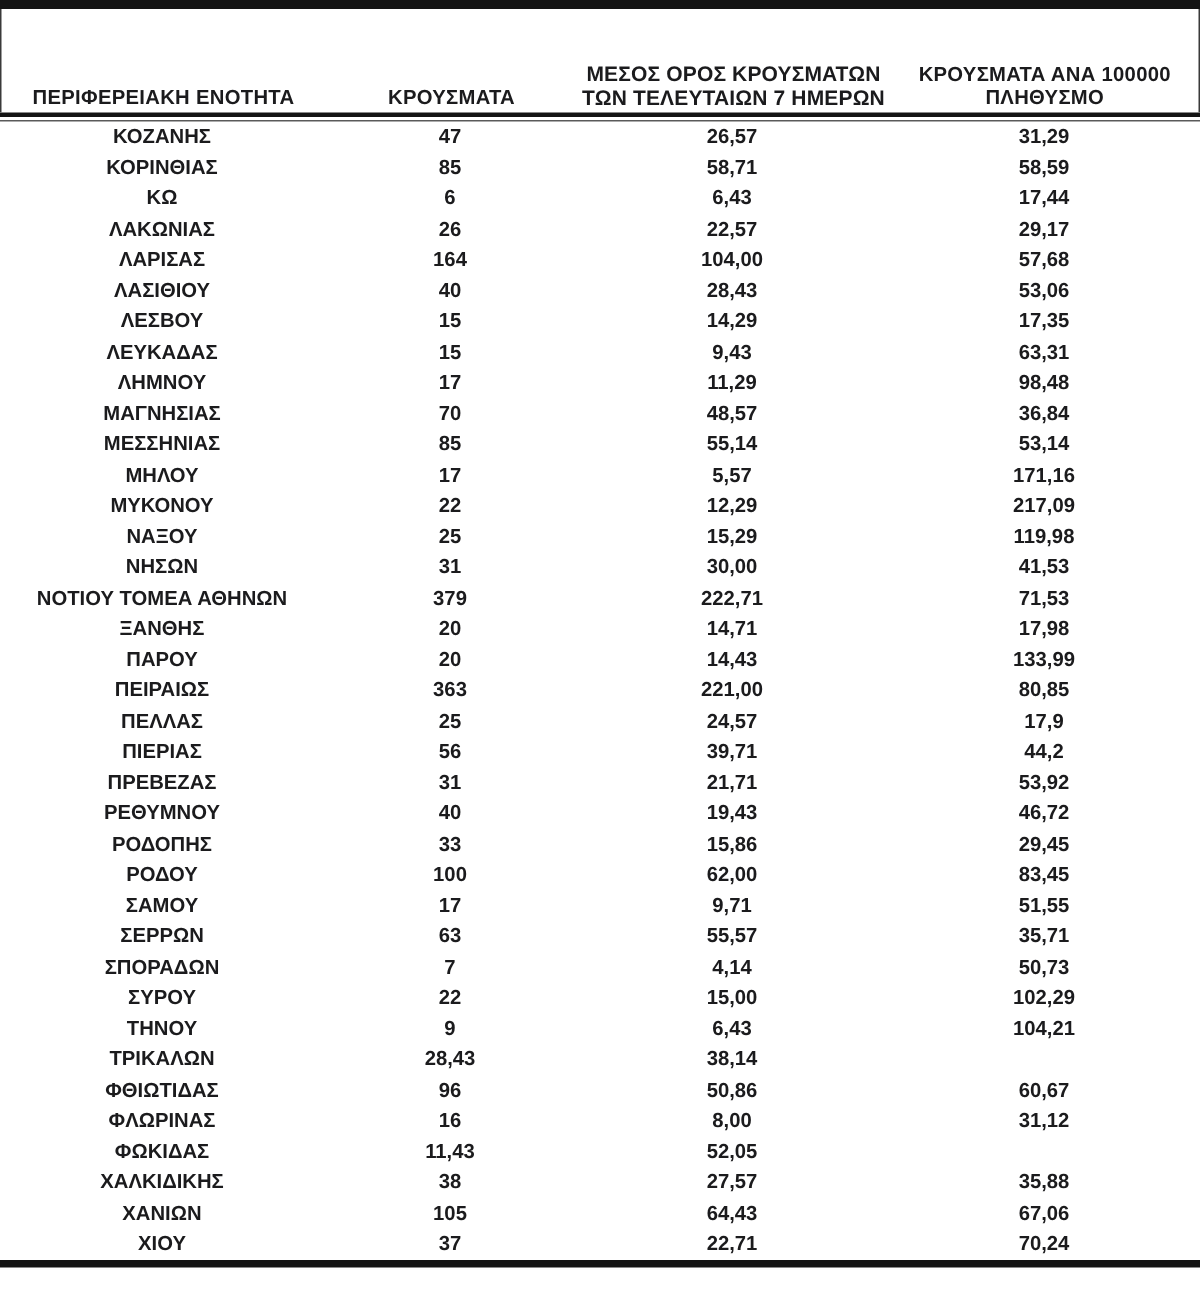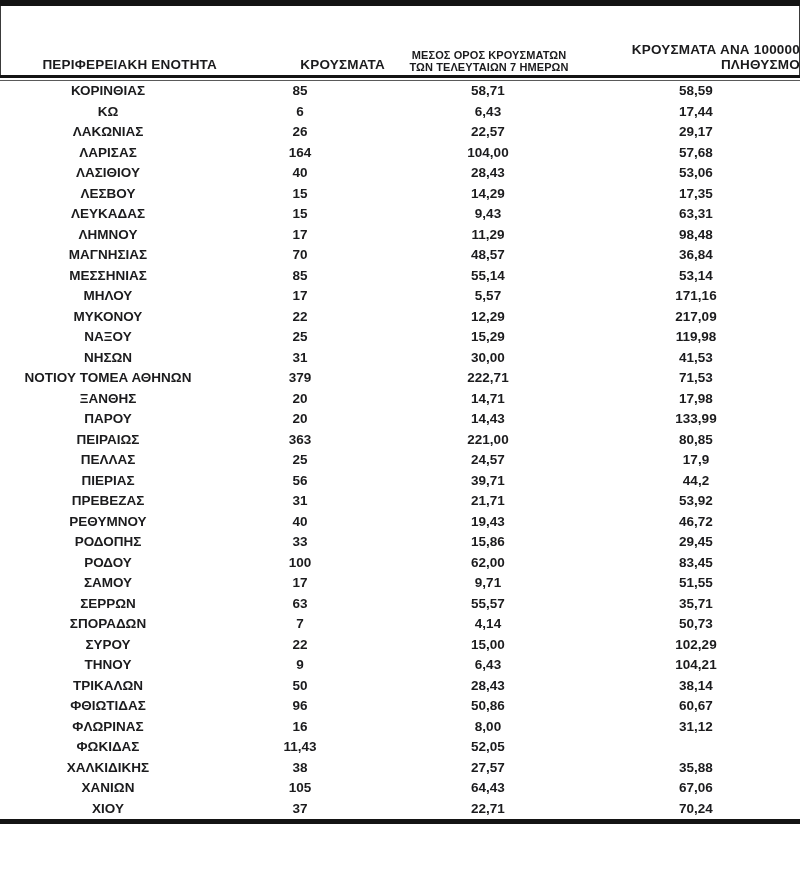--- a/index.html
+++ b/index.html
@@ -29,22 +29,22 @@
     display: grid;
     grid-template-columns: 216px 168px 208px 207px;
     align-items: end;
     padding-bottom: 2px;
   }
   .hcell {
     text-align: center;
     font-weight: 700;
     line-height: 1.1;
   }
-  .hcell.big   { font-size: 13.5px; letter-spacing: 0.2px; text-align: right; }
-  .hcell.small { font-size: 11px;   letter-spacing: 0.1px; }
+  .hcell.big   { font-size: 13.5px; letter-spacing: 0.2px; }
+  .hcell.small { font-size: 14px;   letter-spacing: 0.1px; }
   .hline { display: block; }
   .double-rule {
     height: 2px;
     border-top: 3px solid #141414;
     border-bottom: 1px solid #5a5a5a;
     background: #ffffff;
   }
   .tbody { }
   .row {
     display: grid;
@@ -85,20 +85,26 @@
     </div>
     <div class="hcell big">
       <span class="hline">ΚΡΟΥΣΜΑΤΑ ΑΝΑ 100000</span>
       <span class="hline">ΠΛΗΘΥΣΜΟ</span>
     </div>
   </div>
 
   <div class="double-rule"></div>
 
   <div class="tbody">
+  <div class="row">
+    <div class="cell">ΚΟΖΑΝΗΣ</div>
+    <div class="cell">47</div>
+    <div class="cell">26,57</div>
+    <div class="cell">31,29</div>
+  </div>
 
   <div class="row">
     <div class="cell">ΚΟΡΙΝΘΙΑΣ</div>
     <div class="cell">85</div>
     <div class="cell">58,71</div>
     <div class="cell">58,59</div>
   </div>
 
   <div class="row">
     <div class="cell">ΚΩ</div>
@@ -291,21 +297,20 @@
 
   <div class="row">
     <div class="cell">ΤΗΝΟΥ</div>
     <div class="cell">9</div>
     <div class="cell">6,43</div>
     <div class="cell">104,21</div>
   </div>
 
   <div class="row">
     <div class="cell">ΤΡΙΚΑΛΩΝ</div>
-    <div class="cell">50</div>
     <div class="cell">28,43</div>
     <div class="cell">38,14</div>
   </div>
 
   <div class="row">
     <div class="cell">ΦΘΙΩΤΙΔΑΣ</div>
     <div class="cell">96</div>
     <div class="cell">50,86</div>
     <div class="cell">60,67</div>
   </div>

